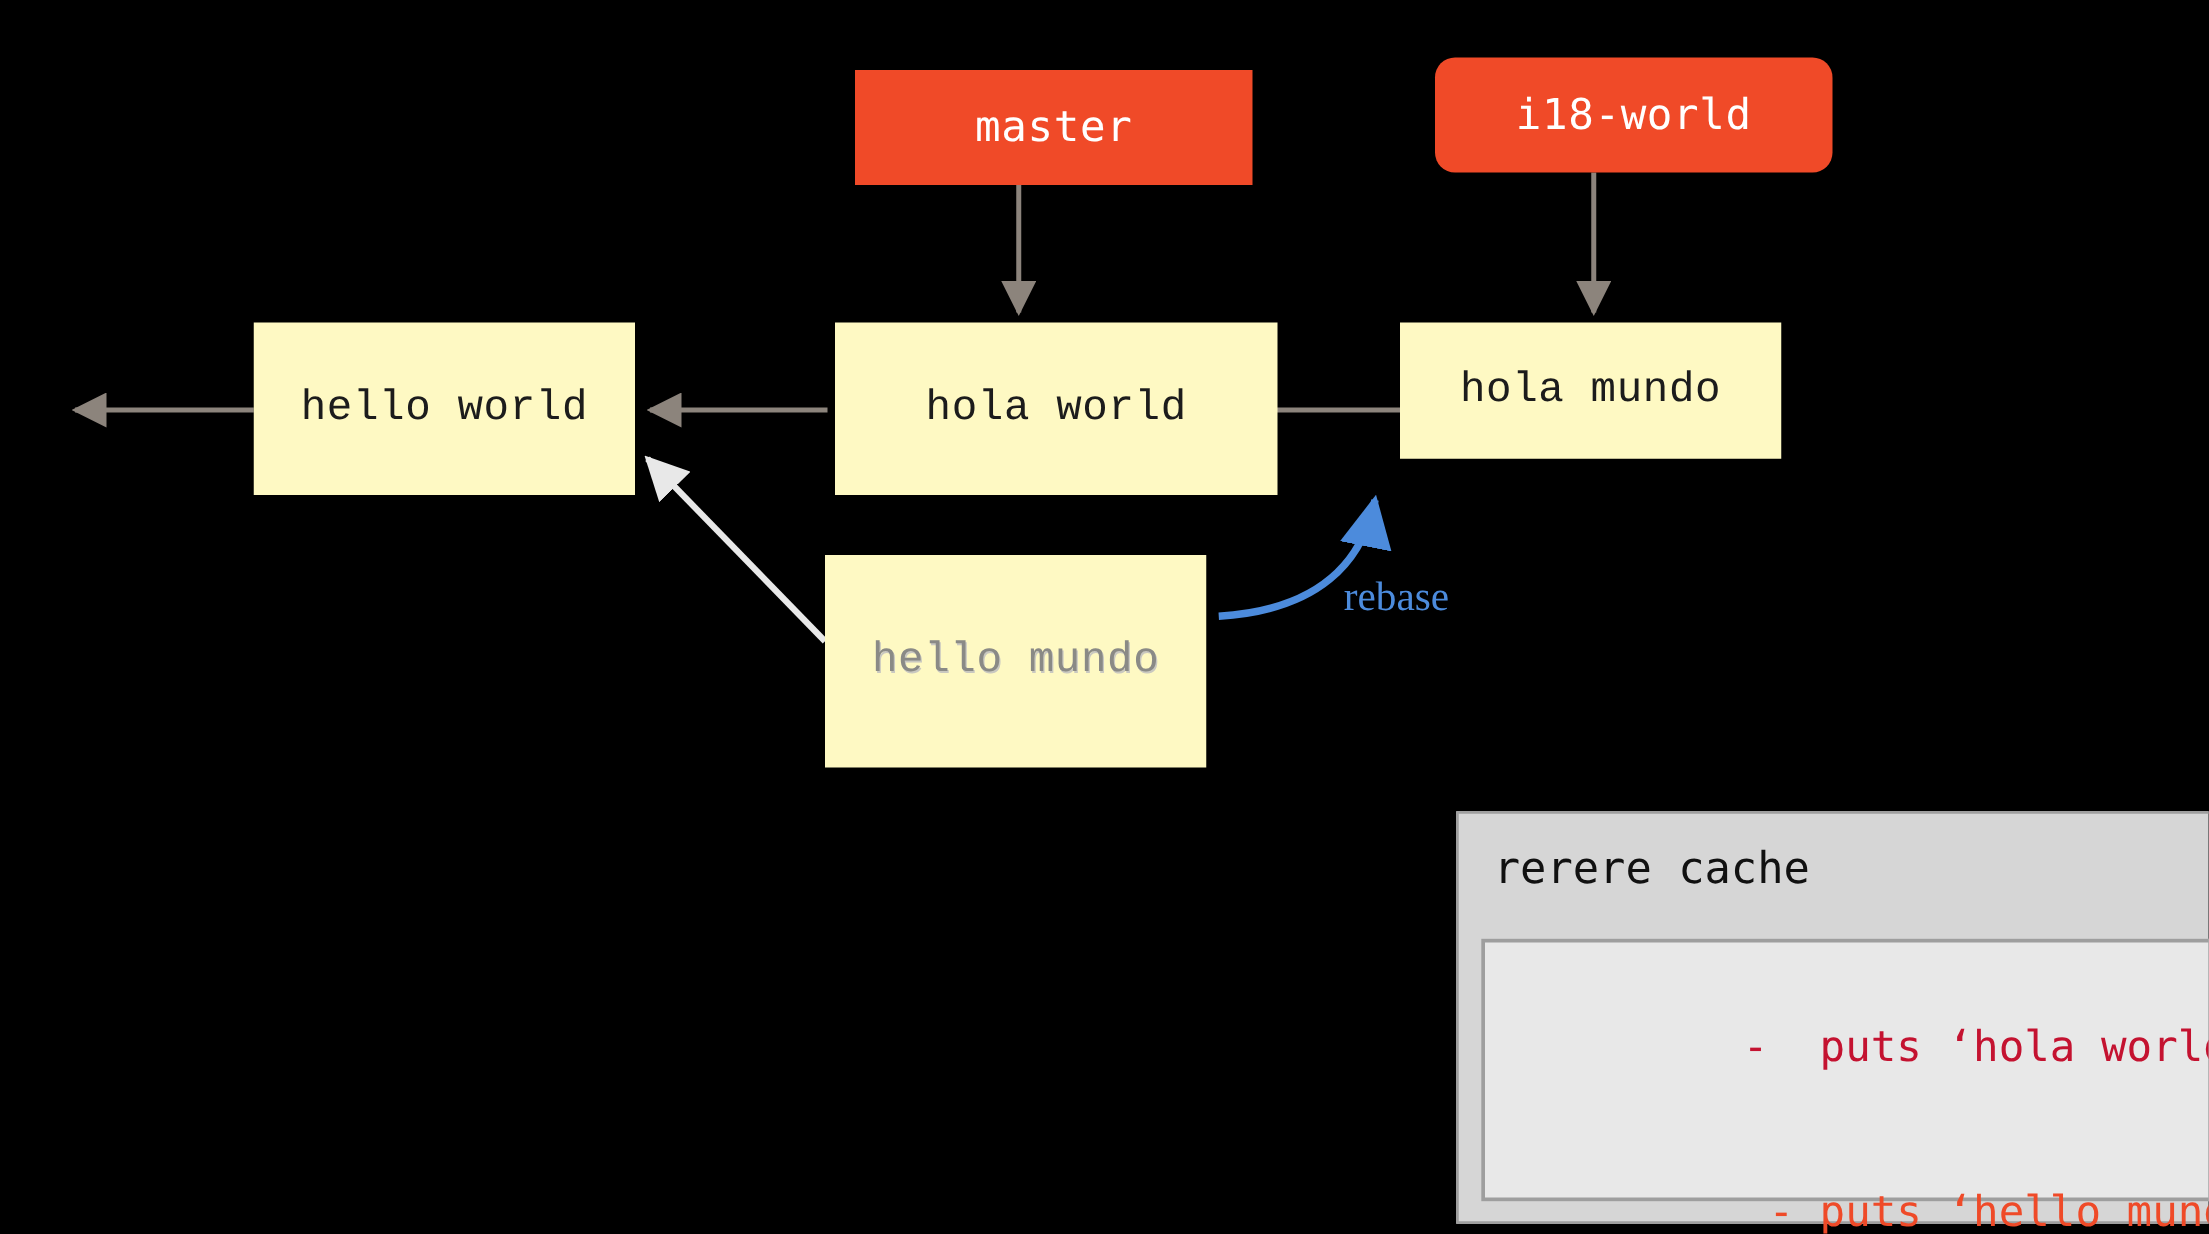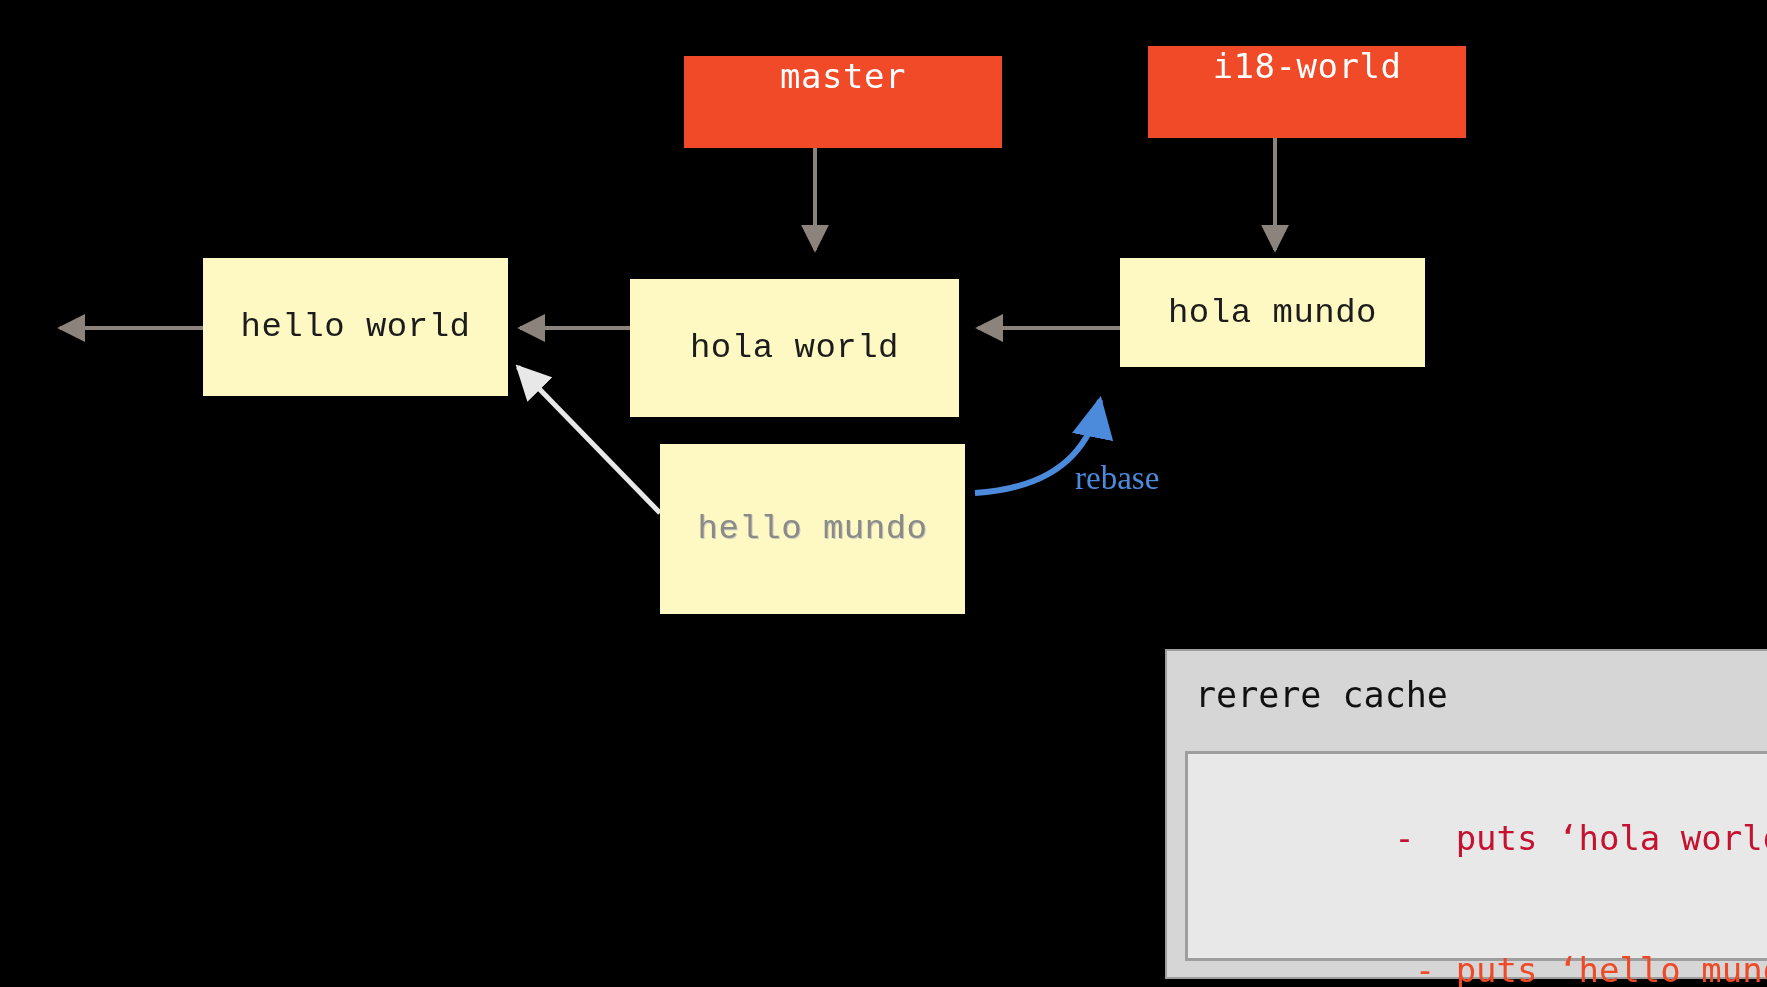--- a/index.html
+++ b/index.html
@@ -19,21 +19,21 @@
     position: absolute;
     left: 0; top: 0;
     width: 1767px;
     height: 987px;
   }
   .branch-label {
     position: absolute;
     background: #f04a28;
     color: #ffffff;
     display: flex;
-    align-items: flex-start;
+    align-items: center;
     justify-content: center;
     font-size: 34px;
     letter-spacing: 0.5px;
     font-family: "DejaVu Sans Mono", "Liberation Mono", monospace;
   }
   .commit-box {
     position: absolute;
     background: #fef9c3;
     color: #1c1c1c;
     display: flex;
@@ -116,29 +116,29 @@
 
     <line x1="660" y1="513" x2="518" y2="367" stroke="#e8e8e8" stroke-width="5" marker-end="url(#arrow-white)"></line>
 
     <path d="M 975 493 C 1055 488 1090 450 1100 400" fill="none" stroke="#4c8bdc" stroke-width="6" marker-end="url(#arrow-blue)"></path>
   </svg>
 
   <div class="branch-label" style="left:684px; top:56px; width:318px; height:92px;">
     <span>master</span>
   </div>
 
-  <div class="branch-label" style="left:1148px; top:46px; width:318px; height:92px;">
+  <div class="branch-label" style="left:1148px; top:46px; width:318px; height:92px;border-radius:16px;">
     <span>i18-world</span>
   </div>
 
   <div class="commit-box" style="left:203px; top:258px; width:305px; height:138px;">
     <span>hello world</span>
   </div>
 
-  <div class="commit-box" style="left:630px; top:258px; width:329px; height:138px;margin-top:21px;">
+  <div class="commit-box" style="left:668px; top:258px; width:354px; height:138px;">
     <span>hola world</span>
   </div>
 
   <div class="commit-box" style="left:1120px; top:258px; width:305px; height:109px;">
     <span>hola mundo</span>
   </div>
 
   <div class="commit-box faded" style="left:660px; top:444px; width:305px; height:170px;">
     <span>hello mundo</span>
   </div>

